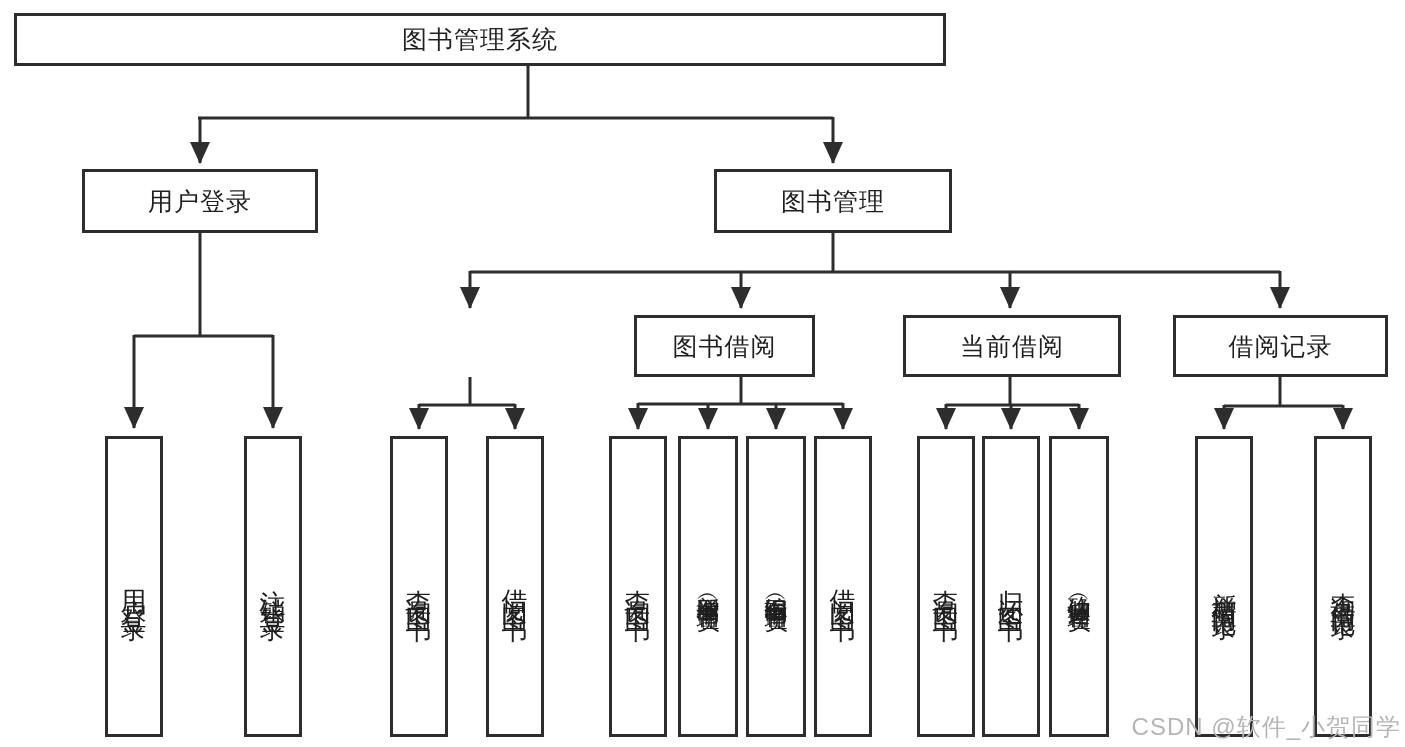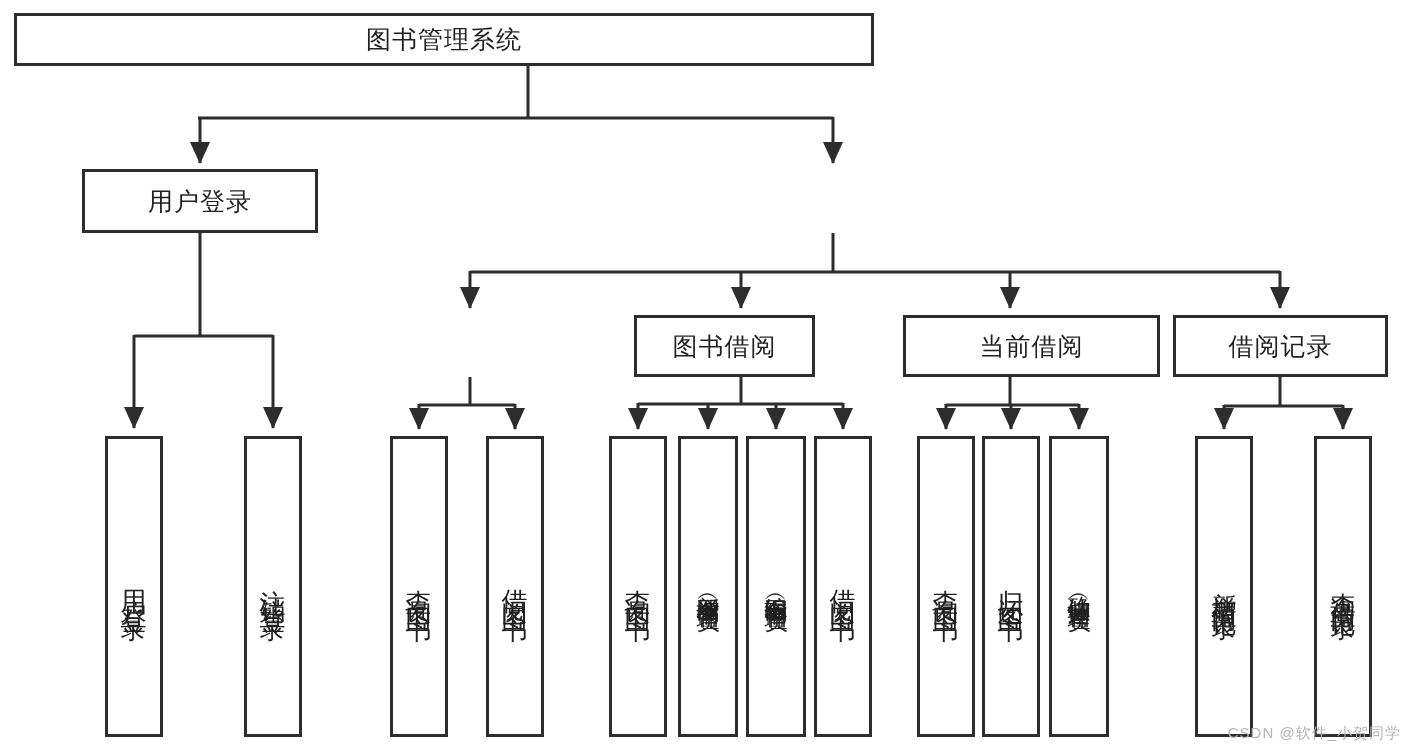--- a/index.html
+++ b/index.html
@@ -26,21 +26,21 @@
     text-orientation:mixed;
     line-height:1;
     white-space:nowrap;
   }
   .v4{font-size:26px;letter-spacing:9px;}
   .v6{font-size:25px;letter-spacing:5px;}
   .v9{font-size:23px;letter-spacing:2px;}
   .wm{
     position:absolute;
     right:4px;bottom:4px;
-    font-size:15px;
+    font-size:24px;
     color:#b5b5b5;
     letter-spacing:1px;
     white-space:nowrap;
   }
 </style>
 </head>
 <body>
 
 <div class="canvas">
 
@@ -99,32 +99,35 @@
     </g>
 
     <g stroke="#2d2d2d" stroke-width="3" fill="none">
       <path d="M1280,377 V406"></path>
       <path d="M1224,406 H1343"></path>
       <path d="M1224,405 V429" marker-end="url(#arw)"></path>
       <path d="M1343,405 V429" marker-end="url(#arw)"></path>
     </g>
   </svg>
 
-  <div class="box" style="left:14px;top:13px;width:860px;height:53px;">
+  <div class="box" style="left:14px;top:13px;width:932px;height:53px;">
     <span class="hl">图书管理系统</span>
   </div>
 
   <div class="box" style="left:82px;top:169px;width:236px;height:64px;">
     <span class="hl">用户登录</span>
   </div>
+  <div class="box" style="left:714px;top:169px;width:238px;height:64px;">
+    <span class="hl">图书管理</span>
+  </div>
 
   <div class="box" style="left:634px;top:315px;width:181px;height:62px;">
     <span class="hl">图书借阅</span>
   </div>
-  <div class="box" style="left:903px;top:315px;width:257px;height:62px;">
+  <div class="box" style="left:903px;top:315px;width:218px;height:62px;">
     <span class="hl">当前借阅</span>
   </div>
   <div class="box" style="left:1173px;top:315px;width:215px;height:62px;">
     <span class="hl">借阅记录</span>
   </div>
 
   <div class="box" style="left:105px;top:436px;width:58px;height:301px;">
     <span class="vt v4">用户登录</span>
   </div>
   <div class="box" style="left:244px;top:436px;width:58px;height:301px;">

